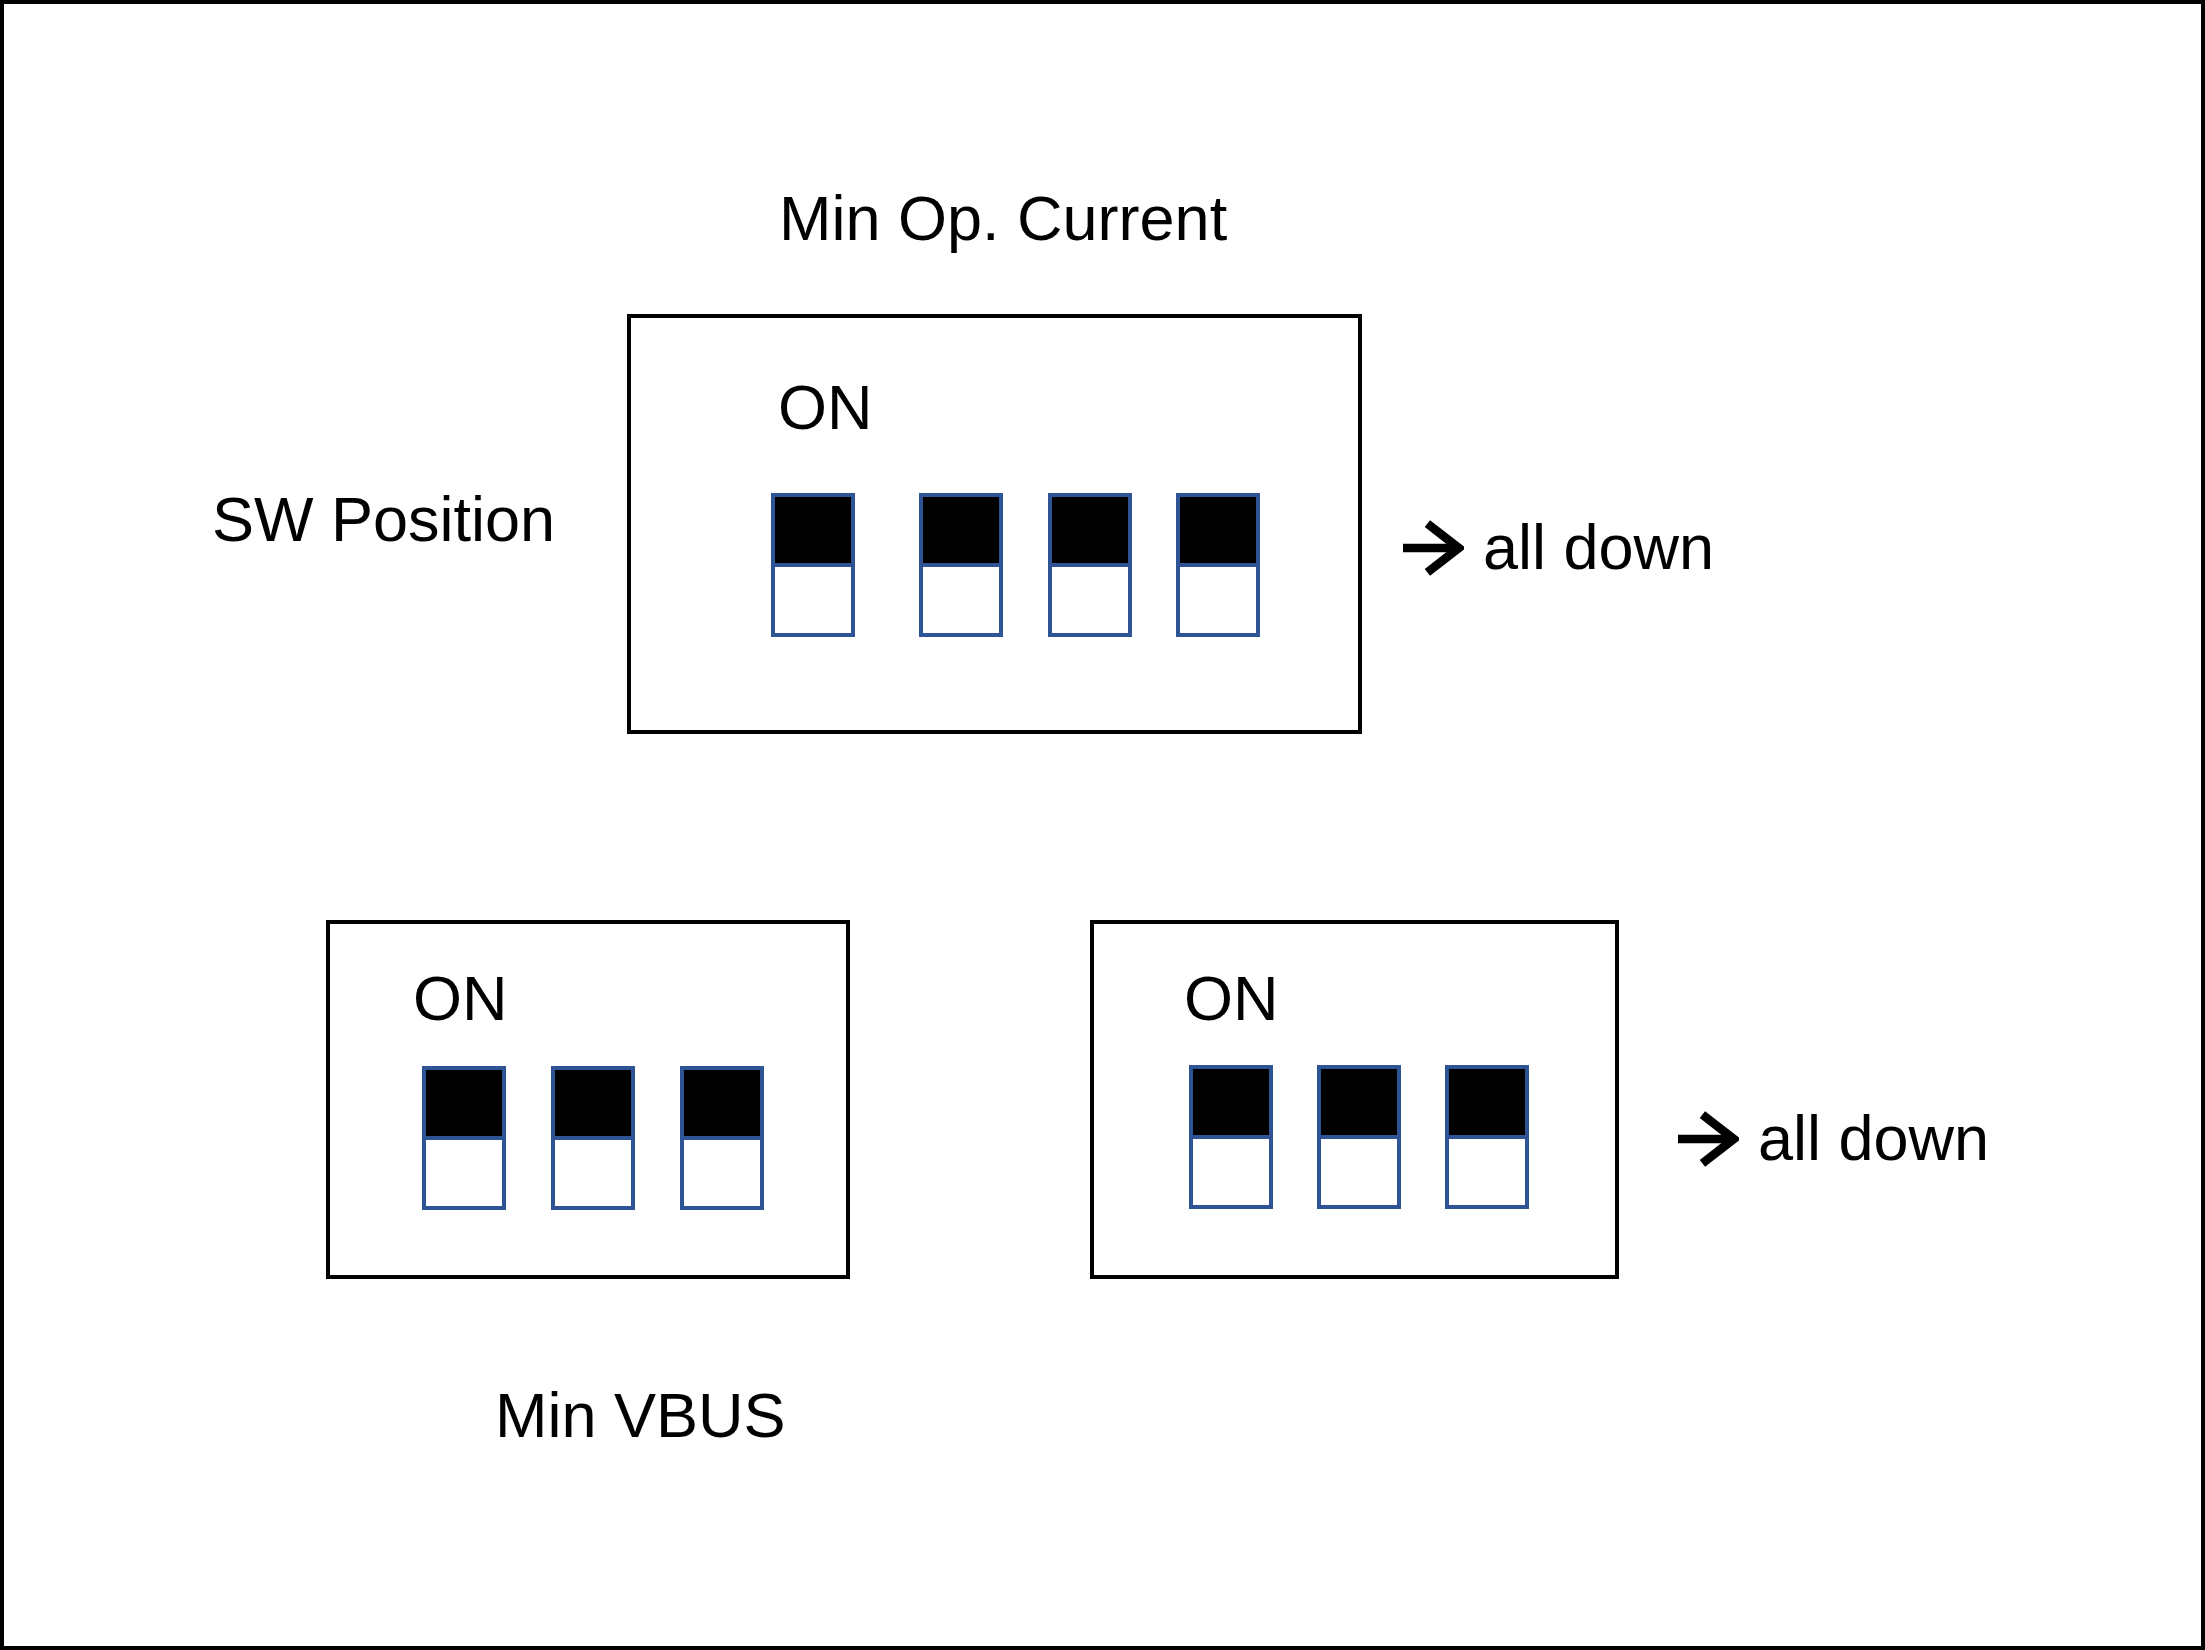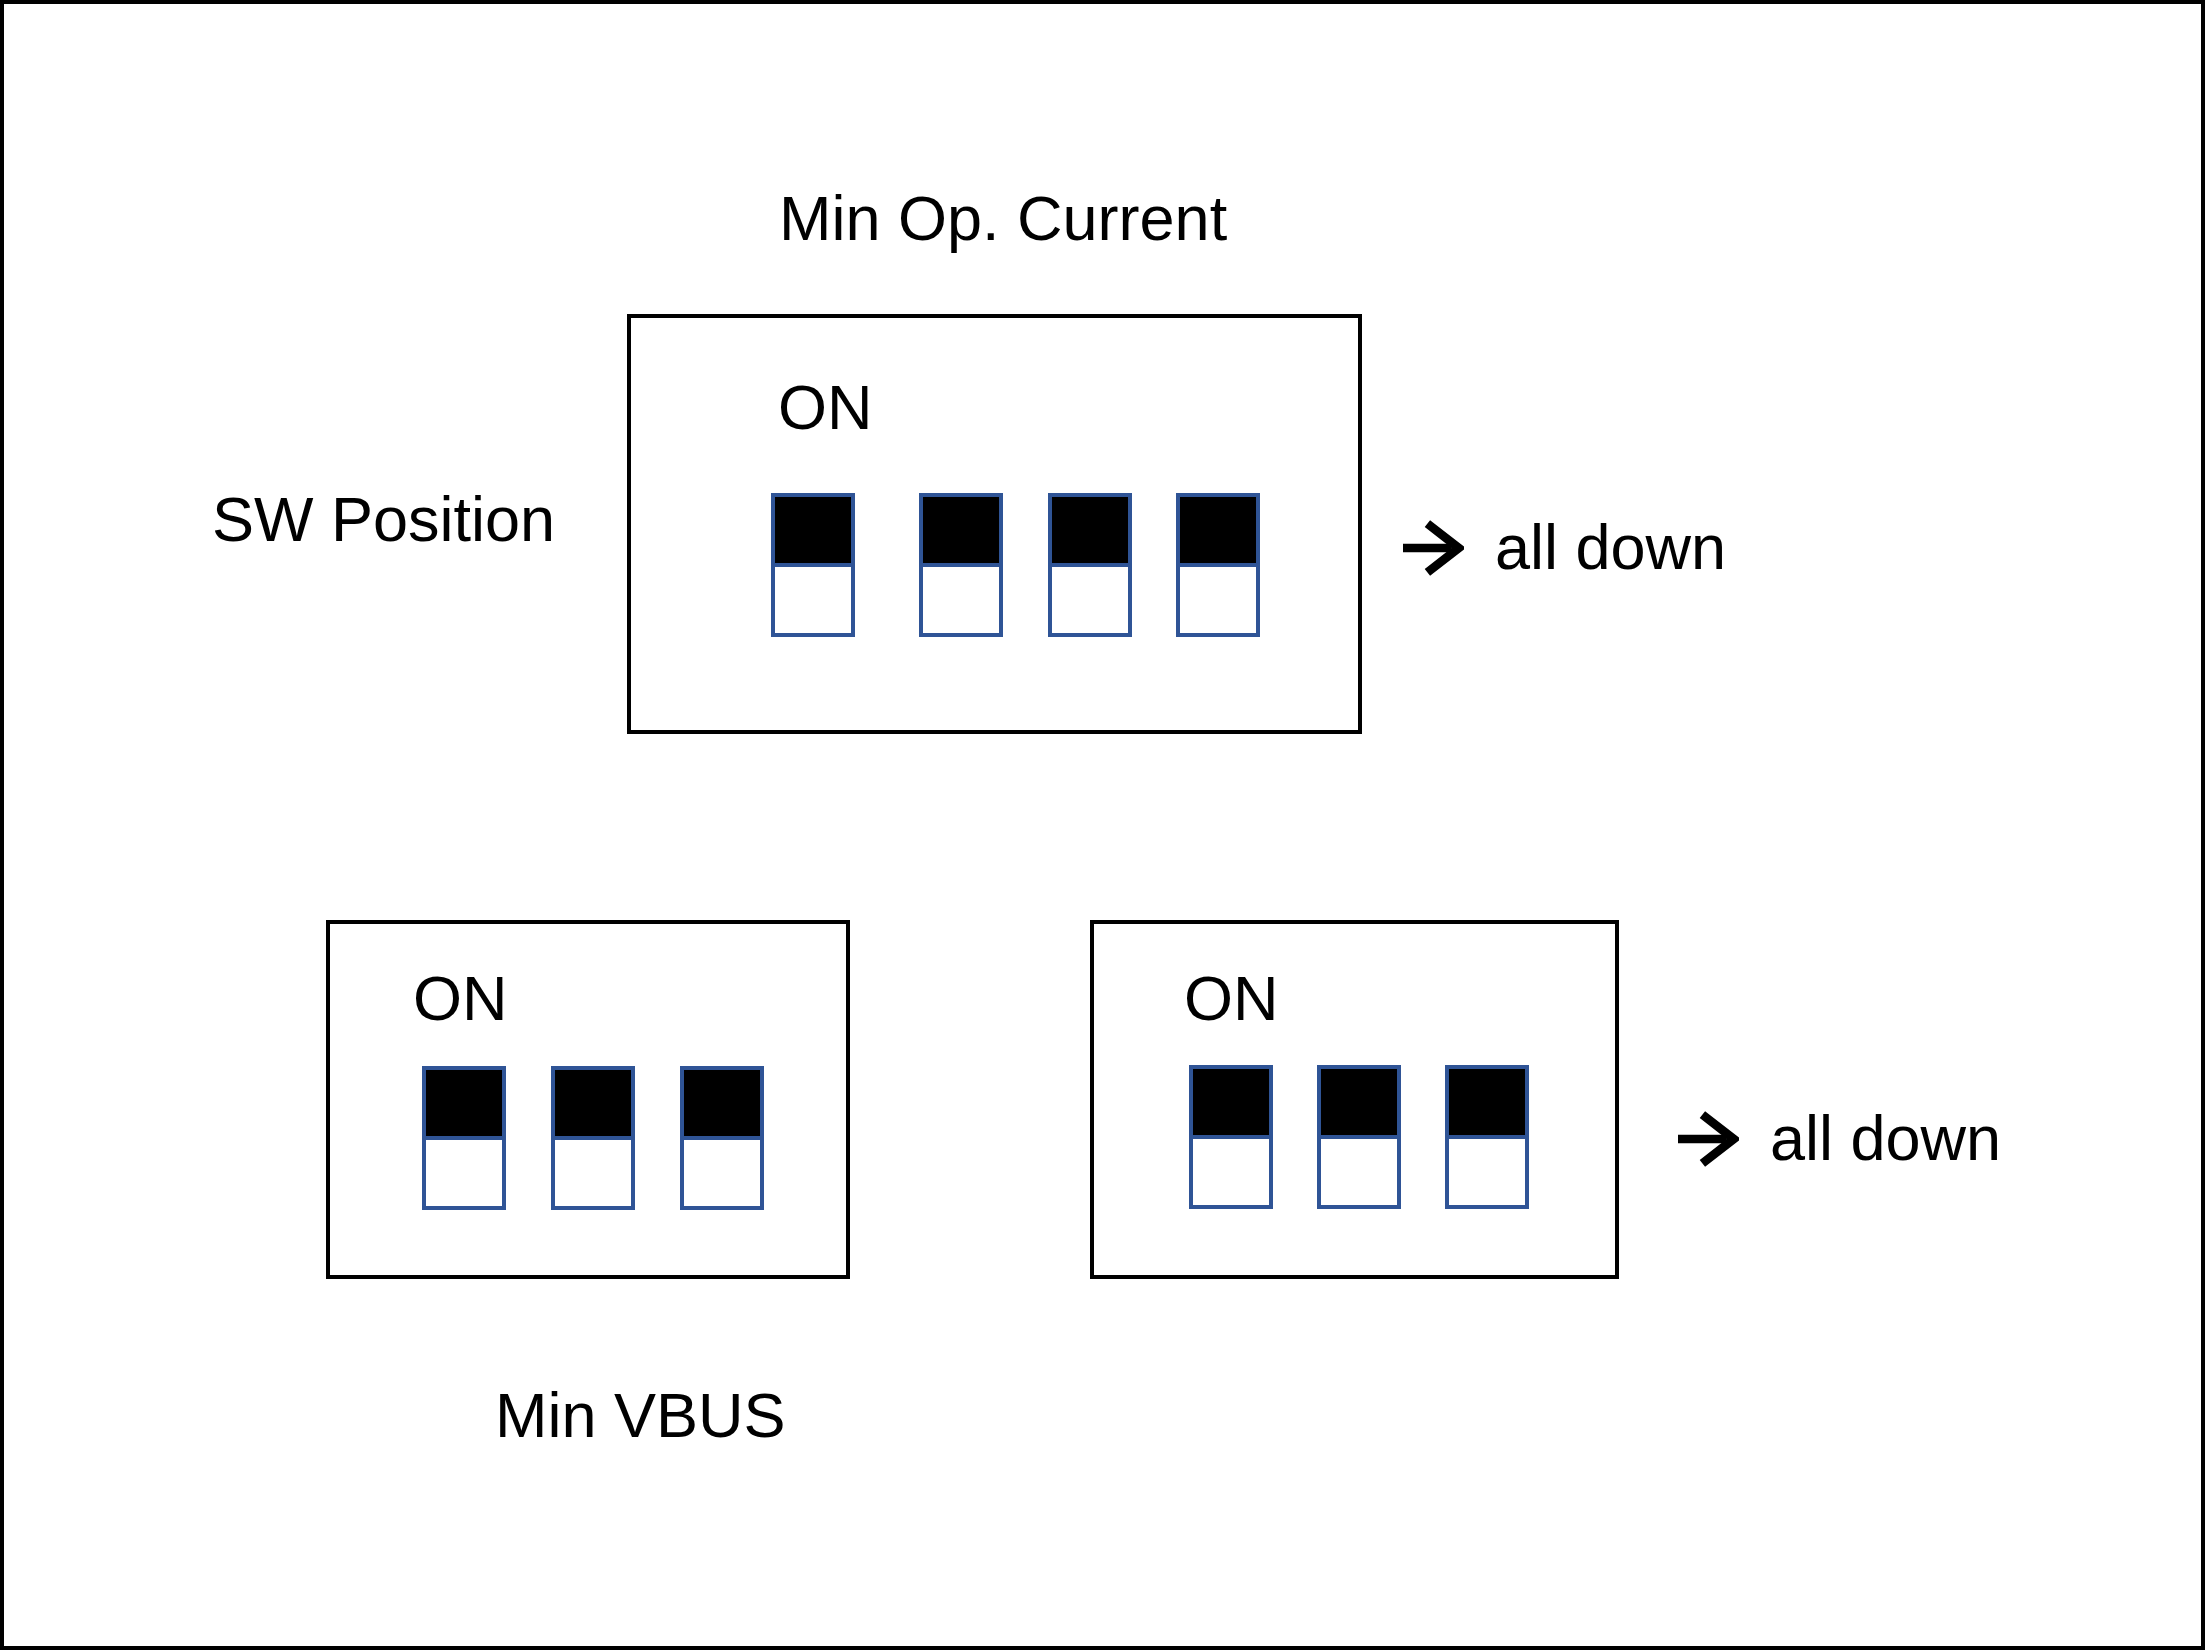--- a/index.html
+++ b/index.html
@@ -56,21 +56,21 @@
   .sw-half-top.filled { background: var(--switch-on-fill, #000000); }
   .sw-half-bottom {
     flex: 1;
     background: var(--bg, #ffffff);
     border-top: 4.4px solid var(--switch-border, #2F5496);
   }
   .annotation {
     position: absolute;
     display: flex;
     align-items: center;
-    gap: 31px;
+    gap: 19px;
     font-size: 63px;
     line-height: 1;
     white-space: nowrap;
   }
   .arrow-icon { display: block; flex: 0 0 auto; }
 </style>
 </head>
 <body>
 
 <div class="canvas">

